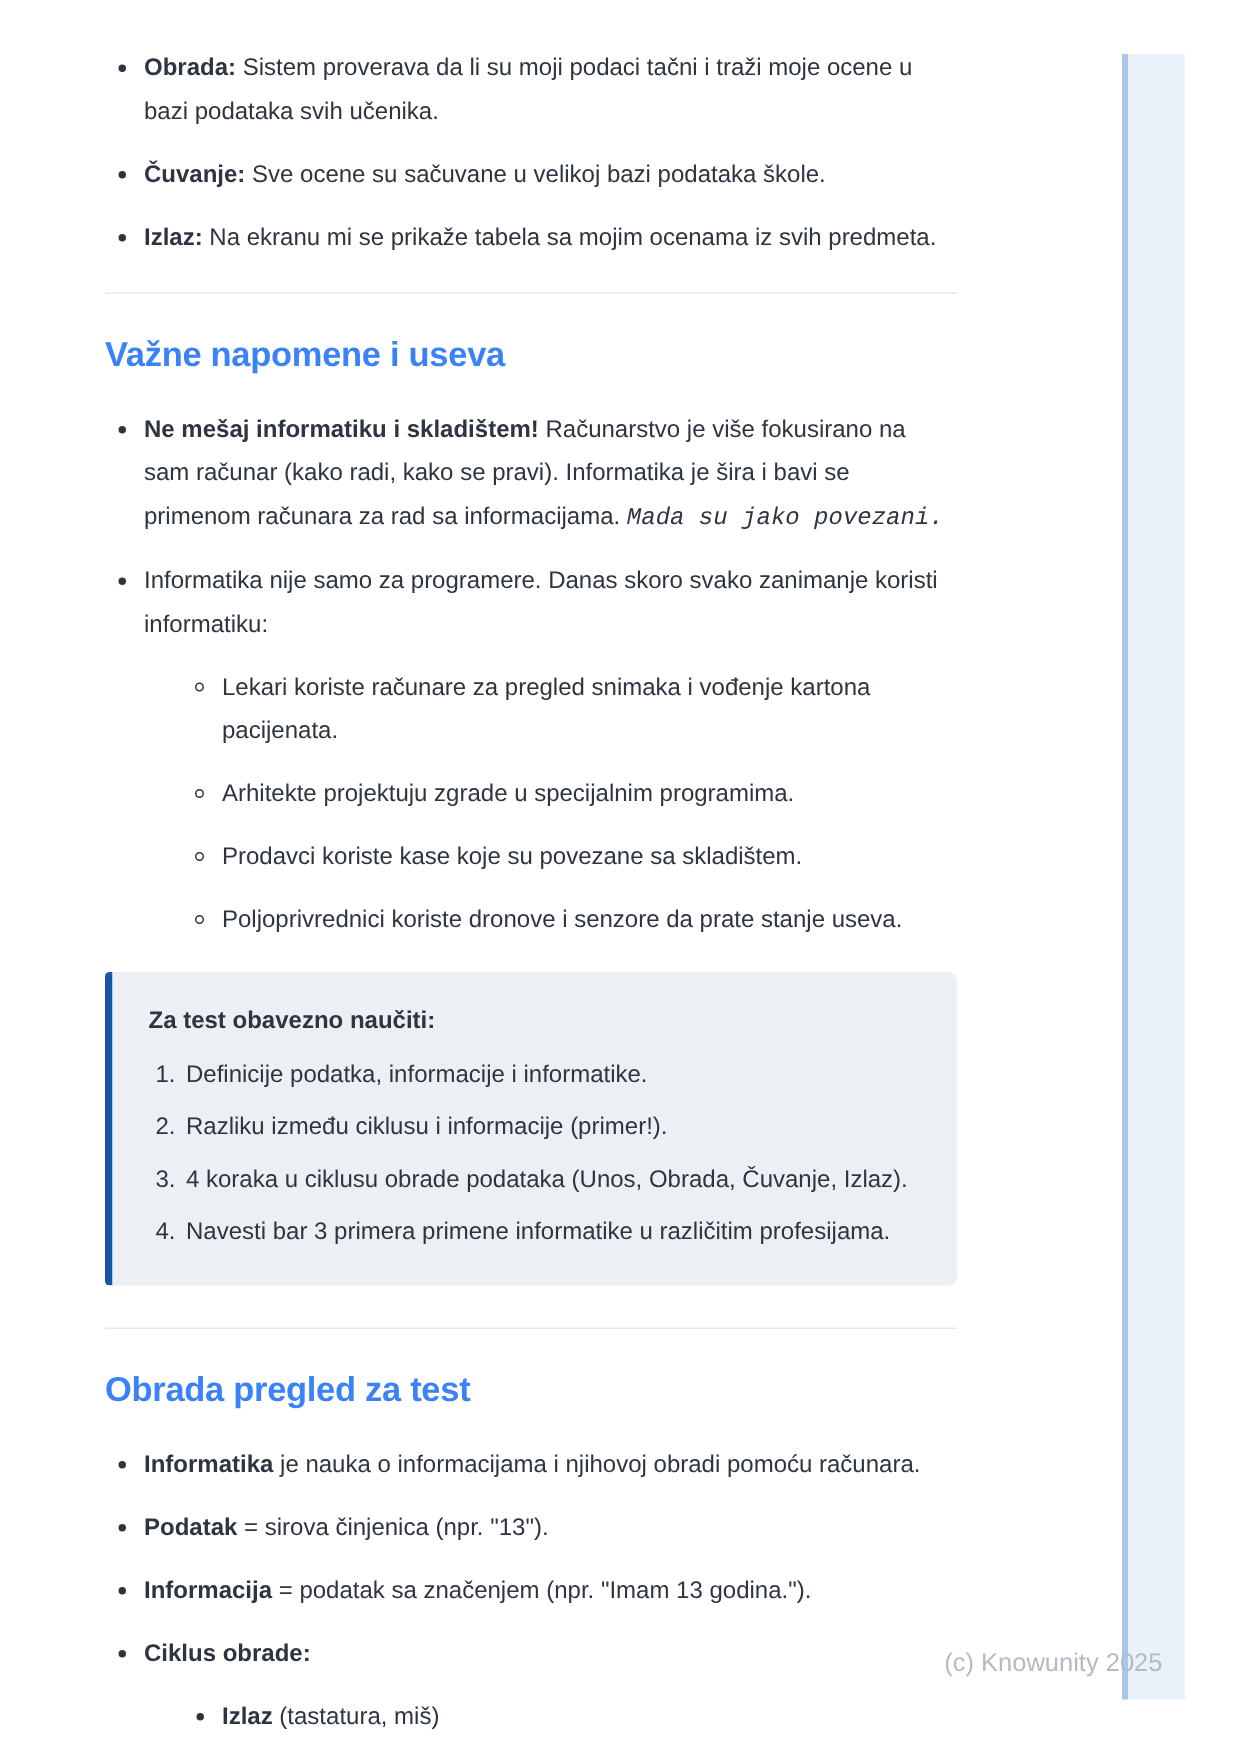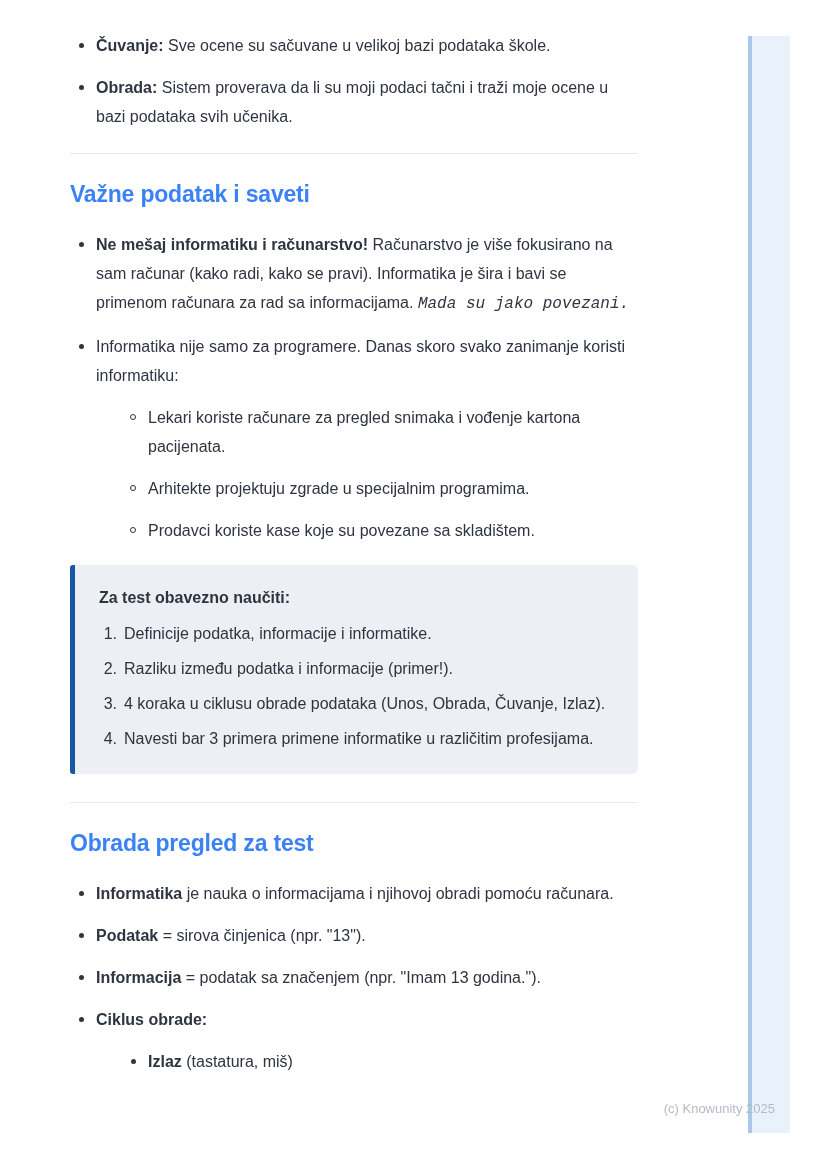--- a/index.html
+++ b/index.html
@@ -100,79 +100,87 @@
     left:748px; top:36px;
     width:42px; height:1097px;
     background:var(--strip-fill);
     border-left:4px solid var(--strip-edge);
     z-index:1;
   }
   .footer{
     position:absolute;
     top:1102px;
     right:53px;
-    font-size:13px;
+    font-size:17px;
     line-height:14px;
     color:var(--footer);
     z-index:2;
   }
 </style>
 </head>
 <body>
 
 <div class="content">
 
   <div>
     <div class="li">
       <span class="mk"></span>
-      <b>Čuvanje:</b><span> Sve ocene su sačuvane u velikoj bazi podataka škole.</span>
+      <b>Obrada:</b><span> Sistem proverava da li su moji podaci tačni i traži moje ocene u bazi podataka svih učenika.</span>
     </div>
     <div class="li">
       <span class="mk"></span>
-      <b>Obrada:</b><span> Sistem proverava da li su moji podaci tačni i traži moje ocene u bazi podataka svih učenika.</span>
+      <b>Čuvanje:</b><span> Sve ocene su sačuvane u velikoj bazi podataka škole.</span>
+    </div>
+    <div class="li">
+      <span class="mk"></span>
+      <b>Izlaz:</b><span> Na ekranu mi se prikaže tabela sa mojim ocenama iz svih predmeta.</span>
     </div>
   </div>
 
   <hr class="divider">
 
-  <h2>Važne podatak i saveti</h2>
-
-  <div class="li">
-    <span class="mk"></span>
-    <b>Ne mešaj informatiku i računarstvo!</b><span> Računarstvo je više fokusirano na sam računar (kako radi, kako se pravi). Informatika je šira i bavi se primenom računara za rad sa informacijama. </span><span class="it">Mada su jako povezani.</span>
+  <h2>Važne napomene i useva</h2>
+
+  <div class="li">
+    <span class="mk"></span>
+    <b>Ne mešaj informatiku i skladištem!</b><span> Računarstvo je više fokusirano na sam računar (kako radi, kako se pravi). Informatika je šira i bavi se primenom računara za rad sa informacijama. </span><span class="it">Mada su jako povezani.</span>
   </div>
 
   <div class="li" style="margin-bottom:4px;">
     <span class="mk"></span>
     <span>Informatika nije samo za programere. Danas skoro svako zanimanje koristi informatiku:</span>
     <div class="sub">
       <div class="li">
         <span class="mk mk-circle"></span>
         <span>Lekari koriste računare za pregled snimaka i vođenje kartona pacijenata.</span>
       </div>
       <div class="li">
         <span class="mk mk-circle"></span>
         <span>Arhitekte projektuju zgrade u specijalnim programima.</span>
       </div>
       <div class="li">
         <span class="mk mk-circle"></span>
         <span>Prodavci koriste kase koje su povezane sa skladištem.</span>
       </div>
+      <div class="li" style="margin-bottom:0;">
+        <span class="mk mk-circle"></span>
+        <span>Poljoprivrednici koriste dronove i senzore da prate stanje useva.</span>
+      </div>
     </div>
   </div>
 
   <div class="callout">
     <div class="callout-title">Za test obavezno naučiti:</div>
     <div class="nli">
       <span class="nnum">1.</span>
       <span>Definicije podatka, informacije i informatike.</span>
     </div>
     <div class="nli">
       <span class="nnum">2.</span>
-      <span>Razliku između podatka i informacije (primer!).</span>
+      <span>Razliku između ciklusu i informacije (primer!).</span>
     </div>
     <div class="nli">
       <span class="nnum">3.</span>
       <span>4 koraka u ciklusu obrade podataka (Unos, Obrada, Čuvanje, Izlaz).</span>
     </div>
     <div class="nli">
       <span class="nnum">4.</span>
       <span>Navesti bar 3 primera primene informatike u različitim profesijama.</span>
     </div>
   </div>

